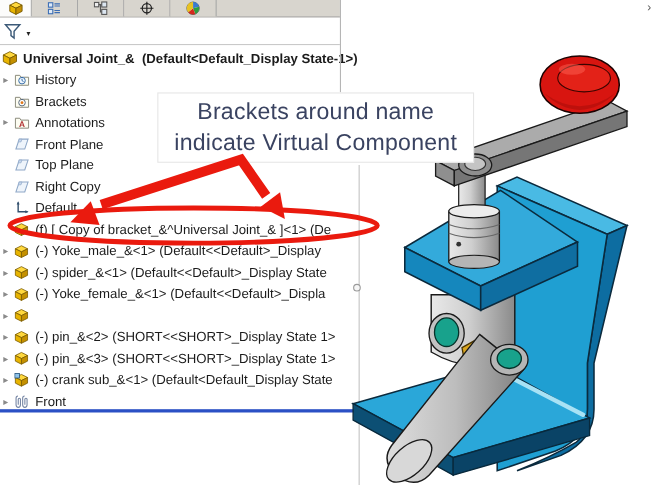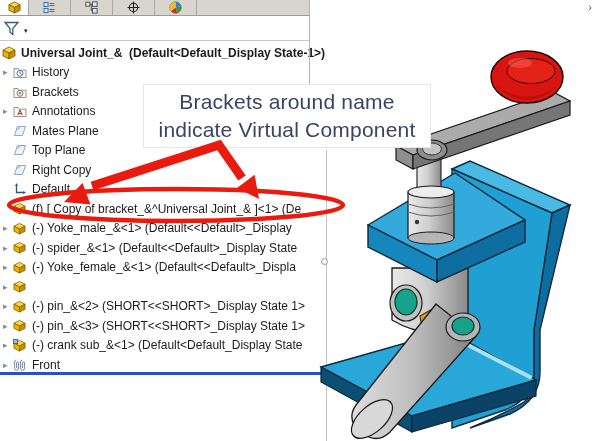--- a/index.html
+++ b/index.html
@@ -122,21 +122,21 @@
             <circle cx="7" cy="8.3" r="3" fill="#ffffff" stroke="#5a6a7a" stroke-width="0.9"></circle>
             <circle cx="7" cy="8.3" r="1.3" fill="#e07818"></circle>
           </svg></span><span class="label">Brackets</span></div>
       <div class="tree-row"><span class="arrow">▸</span><span class="icon"><svg width="14" height="14" viewBox="0 0 14 14">
             <path d="M1,3.5 h4 l1,1.7 h7 v7.3 h-12 z" fill="#fdfdf2" stroke="#8a8a7a" stroke-width="0.9"></path>
             <text x="7" y="11.2" font-size="7.5" text-anchor="middle" fill="#b03030" font-family="Liberation Sans,sans-serif" font-weight="bold">A</text>
           </svg></span><span class="label">Annotations</span></div>
       <div class="tree-row"><span class="arrow"></span><span class="icon"><svg width="14" height="14" viewBox="0 0 14 14">
             <polygon points="4.5,2.5 12.5,2.5 9.5,11.5 1.5,11.5" fill="#eef4fb" stroke="#8fa8c8" stroke-width="1"></polygon>
             <polygon points="4.5,2.5 7,2.5 6.1,5 3.6,5" fill="#c8d8ee" stroke="#8fa8c8" stroke-width="0.6"></polygon>
-          </svg></span><span class="label">Mates Plane</span></div>
+          </svg></span><span class="label">Front Plane</span></div>
       <div class="tree-row"><span class="arrow"></span><span class="icon"><svg width="14" height="14" viewBox="0 0 14 14">
             <polygon points="4.5,2.5 12.5,2.5 9.5,11.5 1.5,11.5" fill="#eef4fb" stroke="#8fa8c8" stroke-width="1"></polygon>
             <polygon points="4.5,2.5 7,2.5 6.1,5 3.6,5" fill="#c8d8ee" stroke="#8fa8c8" stroke-width="0.6"></polygon>
           </svg></span><span class="label">Top Plane</span></div>
       <div class="tree-row"><span class="arrow"></span><span class="icon"><svg width="14" height="14" viewBox="0 0 14 14">
             <polygon points="4.5,2.5 12.5,2.5 9.5,11.5 1.5,11.5" fill="#eef4fb" stroke="#8fa8c8" stroke-width="1"></polygon>
             <polygon points="4.5,2.5 7,2.5 6.1,5 3.6,5" fill="#c8d8ee" stroke="#8fa8c8" stroke-width="0.6"></polygon>
           </svg></span><span class="label">Right Copy</span></div>
       <div class="tree-row"><span class="arrow"></span><span class="icon"><svg width="14" height="14" viewBox="0 0 14 14">
             <path d="M3.5,2 V10.5 H12" stroke="#33506e" stroke-width="1.3" fill="none"></path>

